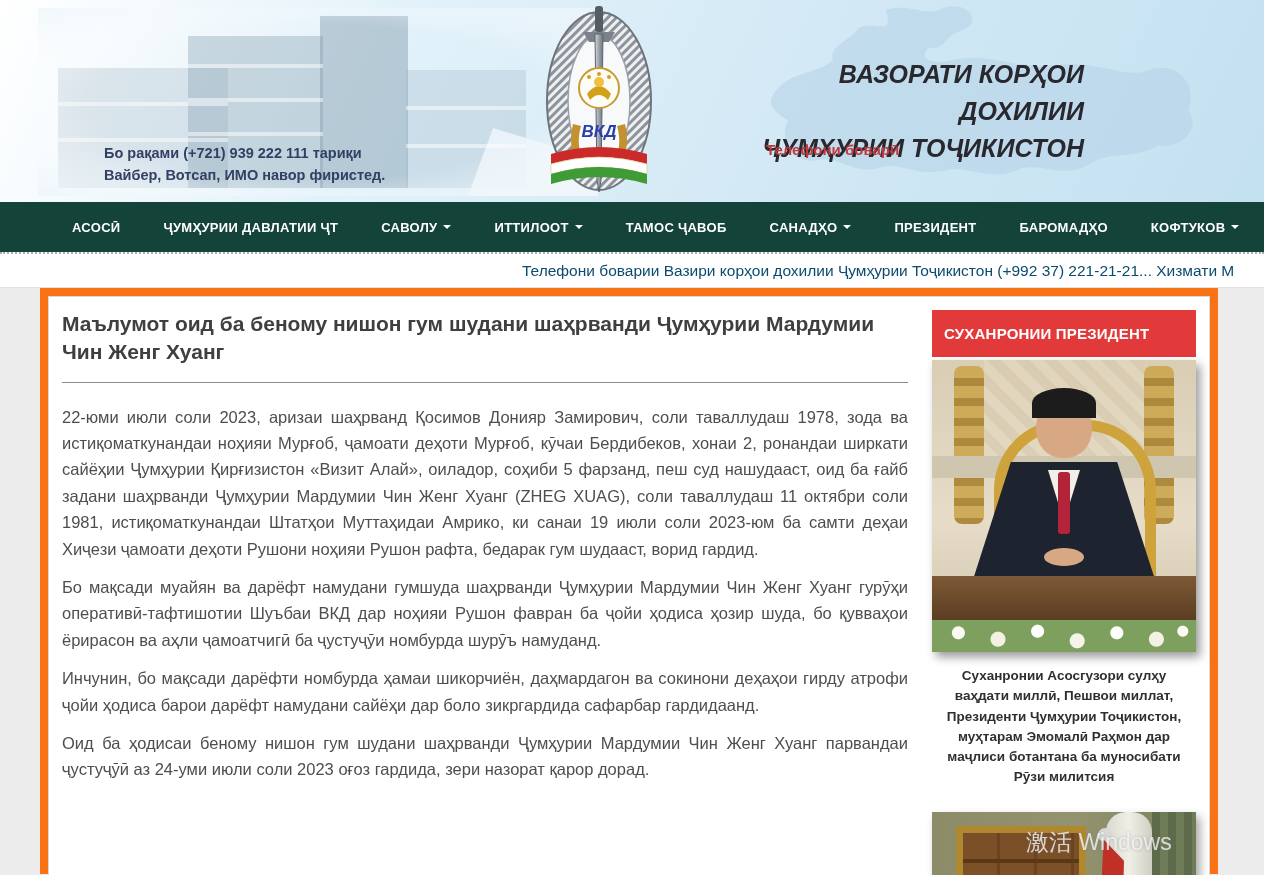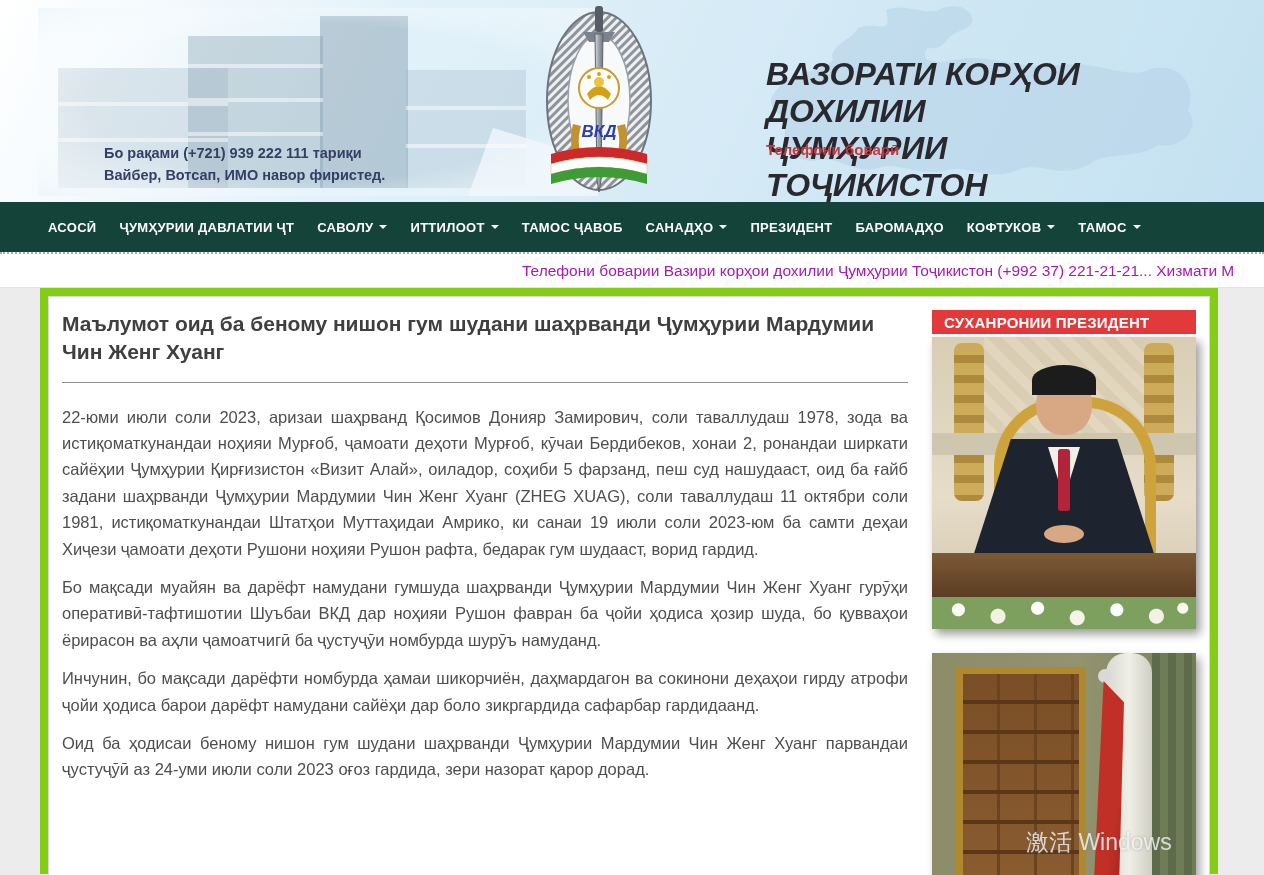--- a/index.html
+++ b/index.html
@@ -11,74 +11,74 @@
   
   .site-header{
     position:relative;width:1264px;height:202px;
     background:linear-gradient(115deg,#ffffff 0%,#e3f2fa 30%,#cfe7f4 70%,#c4e1f1 100%);
     overflow:hidden;
   }
   .building-art{position:absolute;left:38px;top:8px;}
   .map-art{position:absolute;left:758px;top:0;}
   .emblem{position:absolute;left:543px;top:4px;}
   .hq-title{
-    position:absolute;left:766px;top:56px;width:340px;text-align:left;
-    font-style:italic;font-weight:bold;font-size:32px;line-height:37px;color:#28282e;
+    position:absolute;left:744px;top:56px;width:340px;text-align:right;
+    font-style:italic;font-weight:bold;font-size:25px;line-height:37px;color:#28282e;
   }
   .trust-phone{
     position:absolute;left:766px;top:141px;width:340px;text-align:left;
     color:#c0393f;font-weight:bold;font-size:15px;
   }
   .phone-note{
     position:absolute;left:104px;top:142px;
     color:#333f63;font-weight:bold;font-size:14.5px;line-height:22px;
   }
   
   .main-nav{
     width:1264px;height:50px;background:#14433a;
-    display:flex;align-items:center;gap:23px;padding-left:48px;box-sizing:border-box;
+    display:flex;align-items:center;gap:43px;padding-left:72px;box-sizing:border-box;
   }
   .nav-item{
     color:#ffffff;font-size:13px;font-weight:bold;letter-spacing:.3px;
     text-decoration:none;white-space:nowrap;display:flex;align-items:center;cursor:pointer;
   }
   .caret{
     display:inline-block;margin-left:6px;width:0;height:0;
     border-left:4px solid transparent;border-right:4px solid transparent;border-top:4px solid #fff;
   }
   
   .ticker{
     width:1264px;height:36px;background:#ffffff;
     border-top:2px dotted #adadad;border-bottom:1px solid #e3e3e3;
     overflow:hidden;box-sizing:border-box;
   }
   .ticker-text{
     display:block;white-space:nowrap;padding-left:522px;
-    color:#a21caf;font-size:15.5px;line-height:33px;
+    color:#0c4a6e;font-size:15.5px;line-height:33px;
   }
   
   .page-body{height:586px;background:#ececec;padding:0 46px 0 40px;box-sizing:border-box;}
-  .container{width:1178px;height:100%;background:#84cc16;padding:8px;box-sizing:border-box;}
+  .container{width:1178px;height:100%;background:#f97316;padding:8px;box-sizing:border-box;}
   .content-frame{
     border:1px solid #d8d8d8;background:#fff;height:2000px;
     display:flex;gap:24px;padding:13px;box-sizing:border-box;
   }
   
   .article{flex:1;min-width:0;}
   .article-title{
     margin:0;font-size:21px;font-weight:bold;color:#3f3f3f;line-height:1.35;
   }
   .title-rule{border:none;border-top:1px solid #8c8c8c;margin:15px 0 21px;}
   .article-body p{
     margin:12px 0 11px;font-size:16.5px;color:#4e4e4e;line-height:1.6;text-align:justify;
   }
   
   .sidebar{width:264px;flex-shrink:0;}
   .sb-banner{
-    background:#e23a3a;color:#fff;height:24px;display:flex;align-items:center;
+    background:#e23a3a;color:#fff;height:47px;display:flex;align-items:center;
     padding:0 12px;font-size:15px;font-weight:600;letter-spacing:.2px;cursor:pointer;
   }
   .photo1{
     position:relative;width:264px;height:292px;margin-top:3px;overflow:hidden;
     box-shadow:4px 5px 9px rgba(0,0,0,.40);
     background:linear-gradient(180deg,#d9cdb4 0%,#e6dcc8 55%,#cfc3a8 100%);
   }
   .p1-panel{position:absolute;left:52px;top:0;width:160px;height:96px;
     background:repeating-linear-gradient(45deg,#e3d8c0 0 10px,#d8cbb0 10px 20px);opacity:.7;}
   .p1-candle{position:absolute;top:6px;width:30px;height:158px;
@@ -311,20 +311,21 @@
           <div class="p1-suit"></div>
           <div class="p1-shirt"></div>
           <div class="p1-tie"></div>
           <div class="p1-head"></div>
           <div class="p1-hair"></div>
           <div class="p1-table"></div>
           <div class="p1-hands"></div>
           <div class="p1-flowers"></div>
         </div>
 
+        <div class="sb-caption">Суханронии Асосгузори сулҳу ваҳдати миллӣ, Пешвои миллат, Президенти Ҷумҳурии Тоҷикистон, муҳтарам Эмомалӣ Раҳмон дар маҷлиси ботантана ба муносибати Рӯзи милитсия</div>
 
         <div class="photo2">
           <div class="p2-column"></div>
           <div class="p2-curtain"></div>
           <div class="p2-frame">
             <div class="p2-shelves"></div>
           </div>
 
           <div class="p2-finial"></div>
           <div class="p2-flag"></div>

